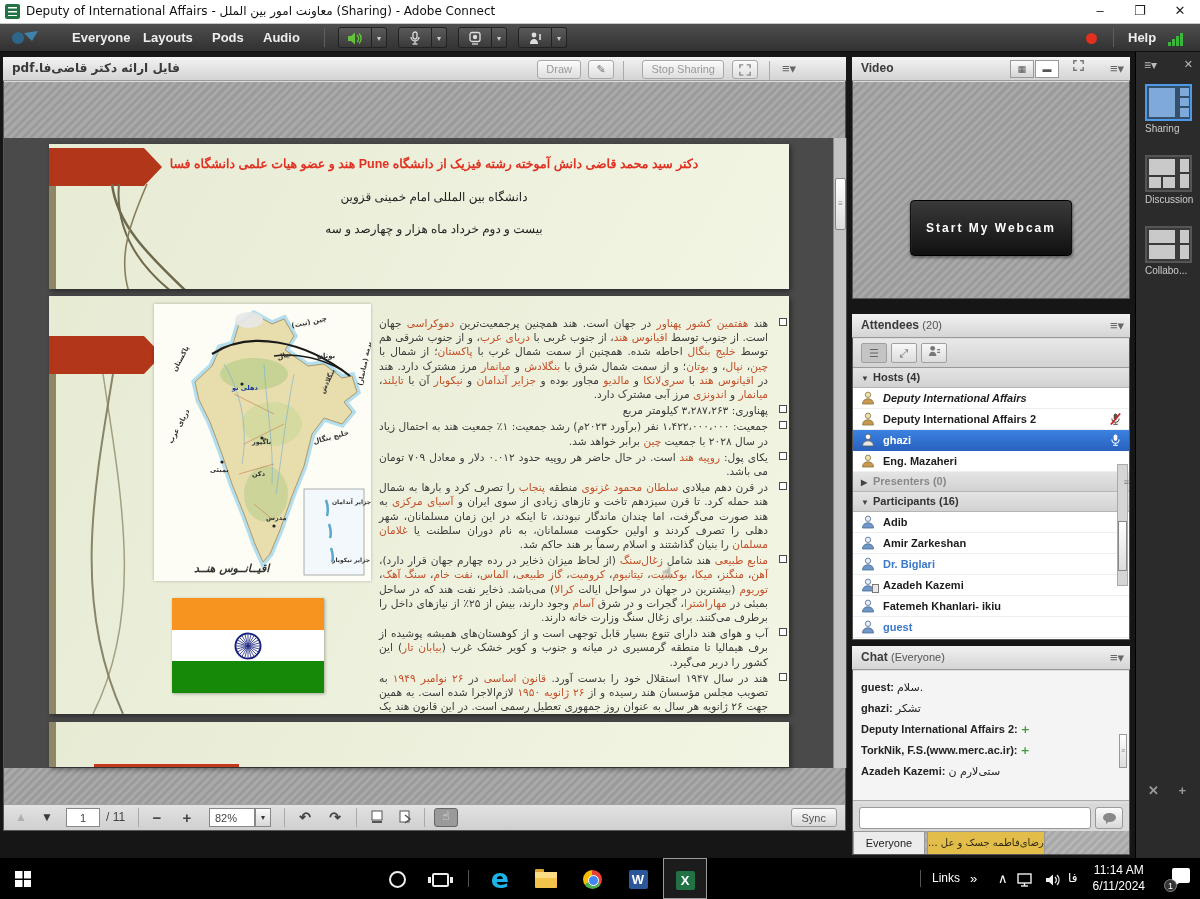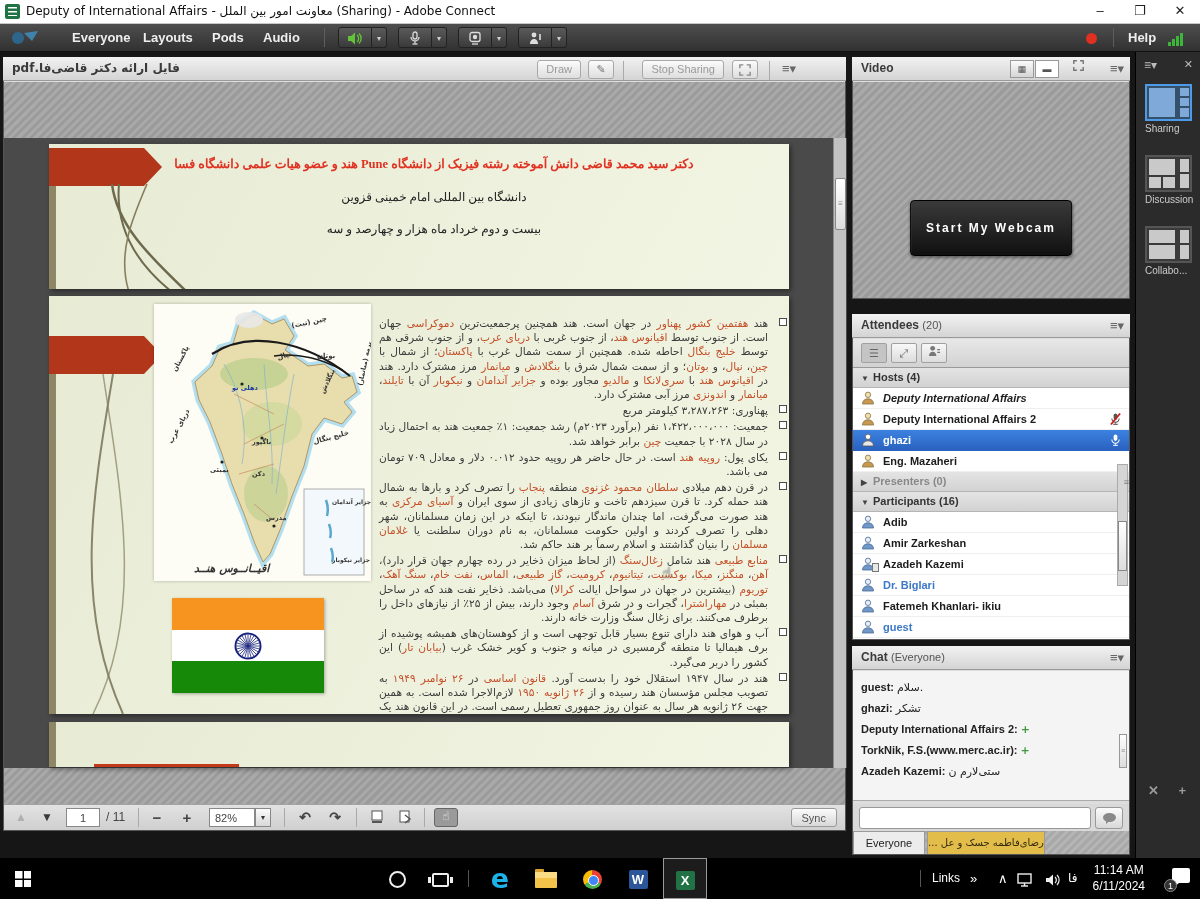--- a/index.html
+++ b/index.html
@@ -45,21 +45,21 @@
   #doc-scroll { position:absolute; right:1px; top:0; width:13px; height:630px; background:#c2c2c2; border-left:1px solid #8a8a8a; }
   #doc-thumb { position:absolute; left:1px; top:40px; width:11px; height:52px; background:linear-gradient(#fff,#dcdcdc); border:1px solid #888; border-radius:2px; font-size:8px; color:#888; text-align:center; line-height:50px; }
 
   .slide { position:absolute; left:45px; width:740px; background:linear-gradient(120deg,#e7ebd4,#f2f5e3); box-shadow:2px 2px 5px rgba(0,0,0,.45); overflow:hidden; }
   #slide1 { top:6px; height:145px; }
   #slide2 { top:158px; height:418px; }
   #slide3 { top:584px; height:45px; }
   .red-arrow { position:absolute; left:0; background:#b2361a; }
   .red-arrow:after { content:""; position:absolute; left:100%; top:0; border-left:18px solid #b2361a; border-top:19px solid transparent; border-bottom:19px solid transparent; }
   .olive-strip { position:absolute; left:0; width:7px; background:#8d8766; }
-  .s1-line { position:absolute; left:60px; right:30px; text-align:center; direction:rtl; font-family:Liberation Serif, serif; }
+  .s1-line { position:absolute; left:60px; right:30px; text-align:center; direction:rtl; font-family:Liberation Sans, sans-serif; }
   #s1-title { top:12px; color:#e03222; font-size:12.5px; font-weight:bold; }
   #s1-l2 { top:46px; color:#222; font-size:12px; }
   #s1-l3 { top:78px; color:#222; font-size:12px; }
 
   #map-box { position:absolute; left:105px; top:8px; width:217px; height:277px; background:#fdfdf6; box-shadow:0 0 3px rgba(0,0,0,.25); }
   #flag { position:absolute; left:123px; top:302px; width:152px; height:95px; box-shadow:1px 1px 3px rgba(0,0,0,.3); }
   .flag-band { position:absolute; left:0; width:152px; height:32px; }
 
   #bullets { position:absolute; left:330px; top:20px; width:408px; height:392px; direction:rtl;
      font-family:"DejaVu Sans", sans-serif; font-size:10.6px; line-height:14.2px; color:#3b3b3b; text-align:justify; }
@@ -476,25 +476,25 @@
             <circle cx="7" cy="3.8" r="2.7" fill="#e8eef6" stroke="#4a6a96" stroke-width="0.8"></circle>
             <path d="M1.5,13 C1.5,9.6 4,7.8 7,7.8 C10,7.8 12.5,9.6 12.5,13 Z" fill="#6f98c8" stroke="#4a6a96" stroke-width="0.8"></path>
           </svg><span>Adib</span></div>
         <div class="att-row"><svg class="person" width="14" height="14" viewBox="0 0 14 14">
             <circle cx="7" cy="3.8" r="2.7" fill="#e8eef6" stroke="#4a6a96" stroke-width="0.8"></circle>
             <path d="M1.5,13 C1.5,9.6 4,7.8 7,7.8 C10,7.8 12.5,9.6 12.5,13 Z" fill="#6f98c8" stroke="#4a6a96" stroke-width="0.8"></path>
           </svg><span>Amir Zarkeshan</span></div>
         <div class="att-row"><svg class="person" width="14" height="14" viewBox="0 0 14 14">
             <circle cx="7" cy="3.8" r="2.7" fill="#e8eef6" stroke="#4a6a96" stroke-width="0.8"></circle>
             <path d="M1.5,13 C1.5,9.6 4,7.8 7,7.8 C10,7.8 12.5,9.6 12.5,13 Z" fill="#6f98c8" stroke="#4a6a96" stroke-width="0.8"></path>
-          </svg><span>Azadeh Kazemi</span><span class="dev"></span></div>
+          </svg><span class="blue-name">Dr. Biglari</span></div>
         <div class="att-row"><svg class="person" width="14" height="14" viewBox="0 0 14 14">
             <circle cx="7" cy="3.8" r="2.7" fill="#e8eef6" stroke="#4a6a96" stroke-width="0.8"></circle>
             <path d="M1.5,13 C1.5,9.6 4,7.8 7,7.8 C10,7.8 12.5,9.6 12.5,13 Z" fill="#6f98c8" stroke="#4a6a96" stroke-width="0.8"></path>
-          </svg><span class="blue-name">Dr. Biglari</span></div>
+          </svg><span>Azadeh Kazemi</span><span class="dev"></span></div>
         <div class="att-row"><svg class="person" width="14" height="14" viewBox="0 0 14 14">
             <circle cx="7" cy="3.8" r="2.7" fill="#e8eef6" stroke="#4a6a96" stroke-width="0.8"></circle>
             <path d="M1.5,13 C1.5,9.6 4,7.8 7,7.8 C10,7.8 12.5,9.6 12.5,13 Z" fill="#6f98c8" stroke="#4a6a96" stroke-width="0.8"></path>
           </svg><span>Fatemeh Khanlari- ikiu</span></div>
         <div class="att-row"><svg class="person" width="14" height="14" viewBox="0 0 14 14">
             <circle cx="7" cy="3.8" r="2.7" fill="#e8eef6" stroke="#4a6a96" stroke-width="0.8"></circle>
             <path d="M1.5,13 C1.5,9.6 4,7.8 7,7.8 C10,7.8 12.5,9.6 12.5,13 Z" fill="#6f98c8" stroke="#4a6a96" stroke-width="0.8"></path>
           </svg><span class="blue-name">guest</span></div>
       </div>
     <div id="att-scroll">

